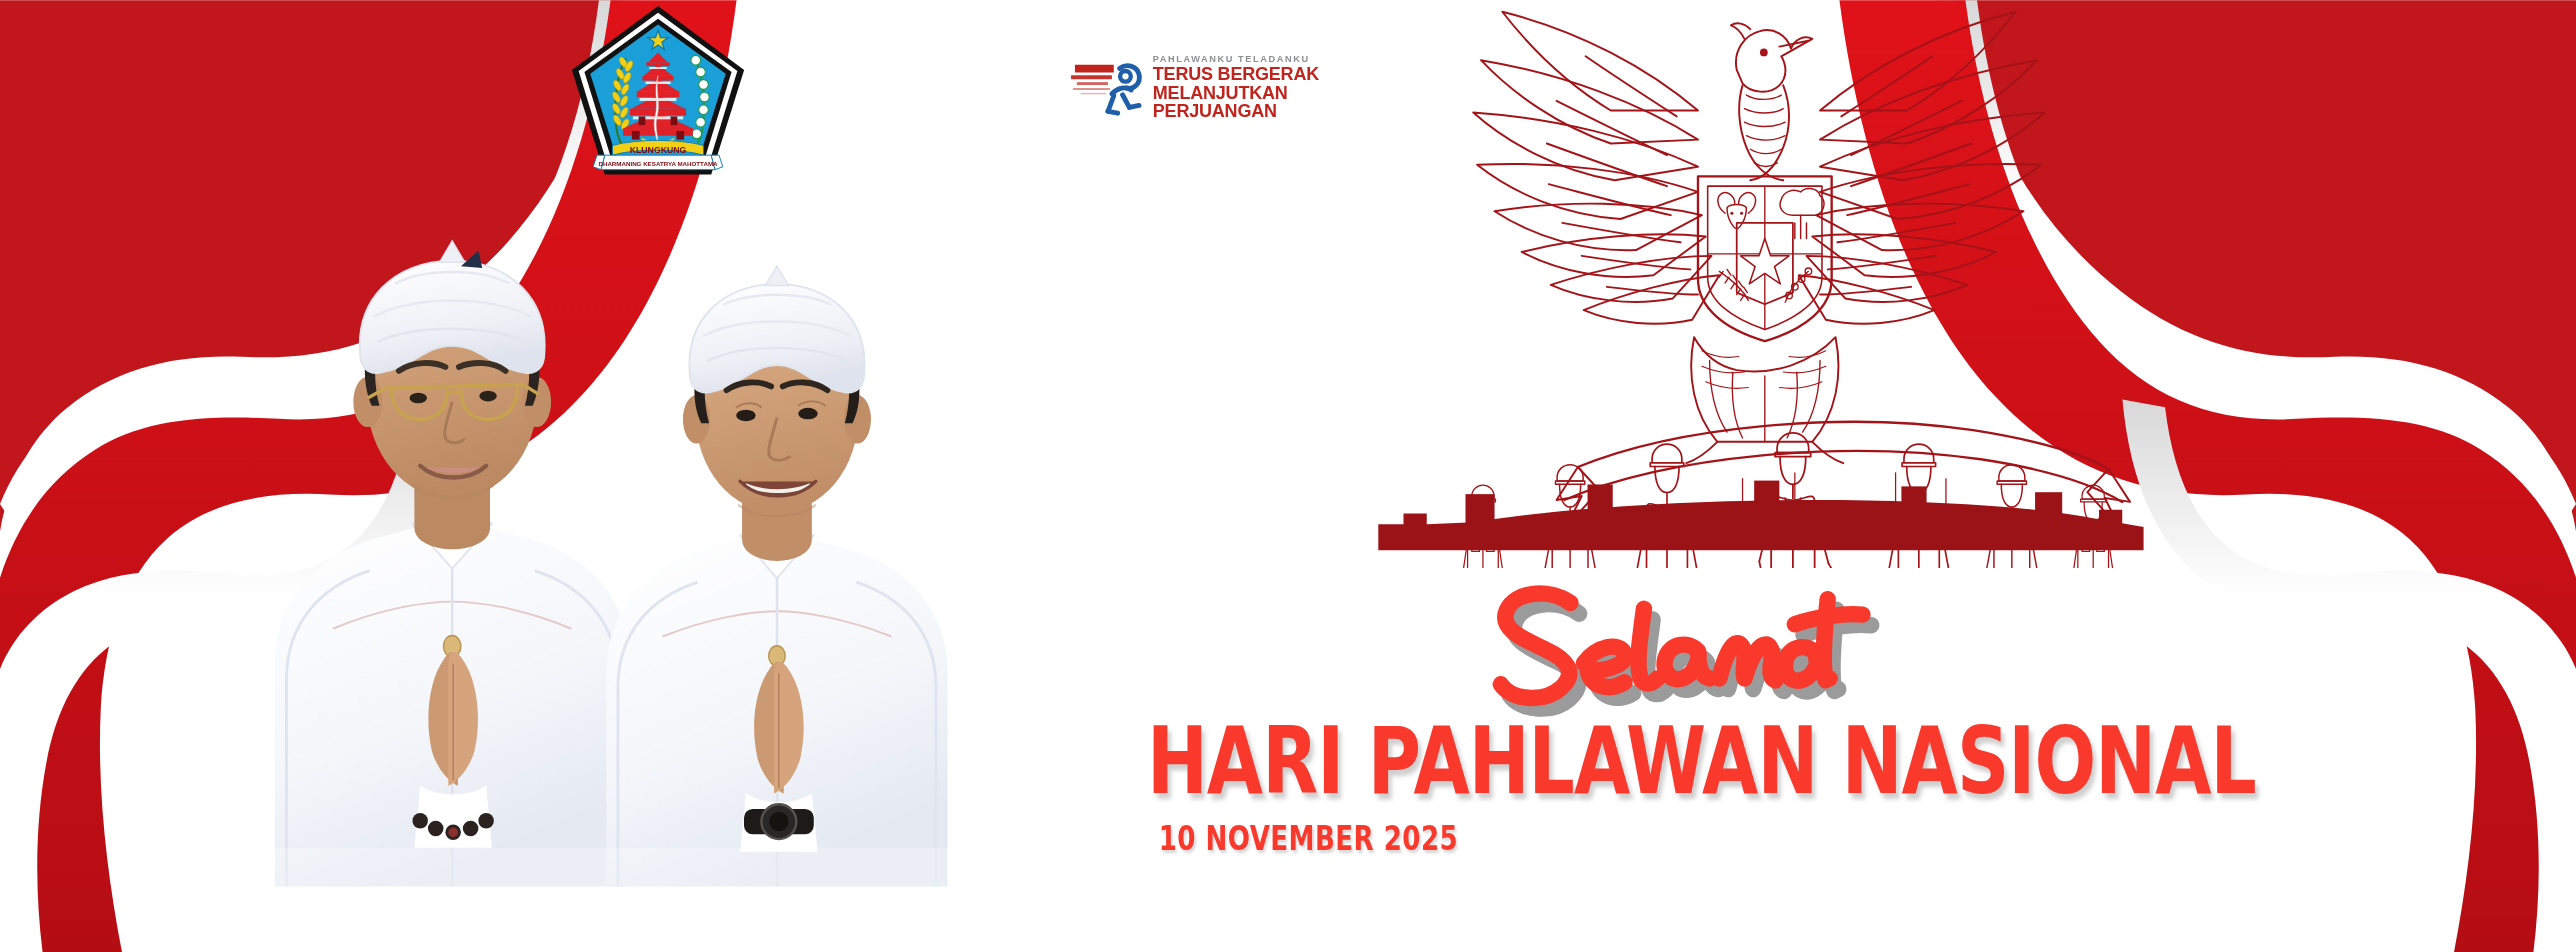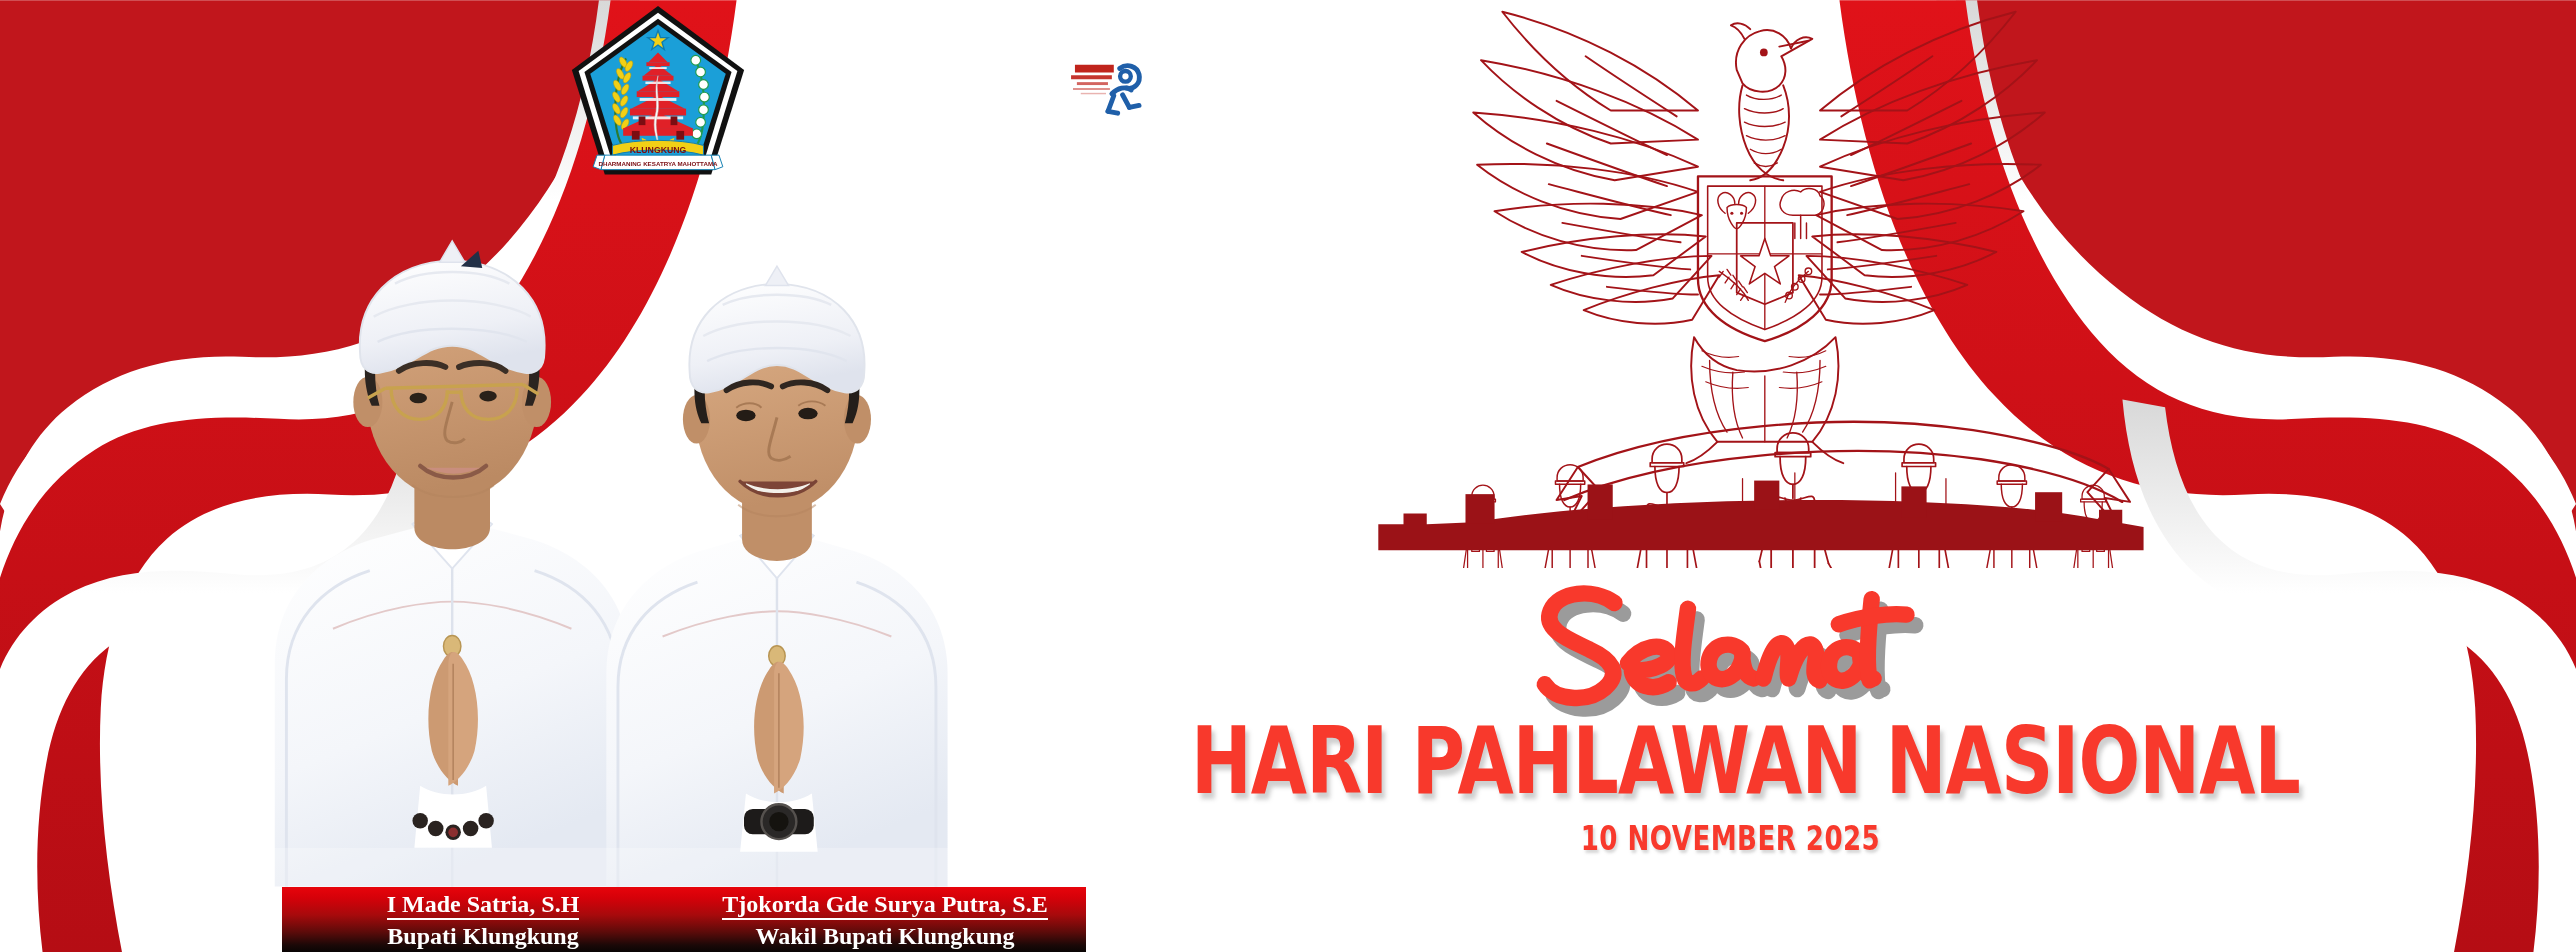--- a/index.html
+++ b/index.html
@@ -48,22 +48,22 @@
 
   
   .monument {
     position:absolute; left:1357px; top:-3.9px;
     width:804px; height:572px;
   }
   .monument svg { display:block; width:100%; height:100%; }
 
   
   .headline-block {
-    position:absolute; left:1144px; top:574px;
-    width:1173px; text-align:center;
+    position:absolute; left:1100px; top:574px;
+    width:1173px; 
   }
   .selamat {
     position:relative;
     height:147px;
     margin-bottom:-5.8px;
   }
   .selamat svg { display:block; margin:0 auto; width:523px; height:147px; }
 
   .hari-line {
     font-family:"DejaVu Sans", sans-serif;
@@ -322,20 +322,26 @@
         <g fill="none" stroke="#1f5fa9" stroke-width="5" stroke-linecap="round">
           <path d="M52,16 C60,10 70,14 72,22 C74,31 67,38 59,36"></path>
           <circle cx="58" cy="24" r="5.5" stroke-width="4.5"></circle>
           <path d="M44,42 C50,36 58,34 64,38"></path>
           <path d="M46,44 L40,60"></path>
           <path d="M55,43 L62,56"></path>
           <path d="M40,60 L50,62"></path>
           <path d="M62,56 L72,54"></path>
         </g>
       </svg>
+    </div>
+    <div class="campaign-text">
+      <div class="camp-kicker">PAHLAWANKU TELADANKU</div>
+      <div class="camp-l1">TERUS BERGERAK</div>
+      <div class="camp-l2">MELANJUTKAN</div>
+      <div class="camp-l3">PERJUANGAN</div>
     </div>
   </div>
 
   <div class="monument">
     <svg viewBox="0 0 830 590" xmlns="http://www.w3.org/2000/svg">
       <g stroke="#a31318" fill="none" stroke-width="2" stroke-linecap="round" stroke-linejoin="round">
 
         <g>
           <path d="M352,118 C300,74 230,36 150,16 C178,52 216,90 262,118 Z"></path>
           <path d="M352,148 C292,110 212,80 128,66 C160,100 208,134 262,152 Z"></path>
@@ -800,25 +806,15 @@
             <path d="M382,52 C404,44 434,40 452,42"></path>
           </g>
         </g>
       </svg>
     </div>
 
     <div class="hari-line">HARI PAHLAWAN NASIONAL</div>
     <div class="date-line">10 NOVEMBER 2025</div>
   </div>
 
-  <div class="nameplate">
-    <div class="np-cell">
-      <div class="np-name">I Made Satria, S.H</div>
-      <div class="np-role">Bupati Klungkung</div>
-    </div>
-    <div class="np-cell">
-      <div class="np-name">Tjokorda Gde Surya Putra, S.E</div>
-      <div class="np-role">Wakil Bupati Klungkung</div>
-    </div>
-  </div>
 
 </div>
 
 
 </body></html>

